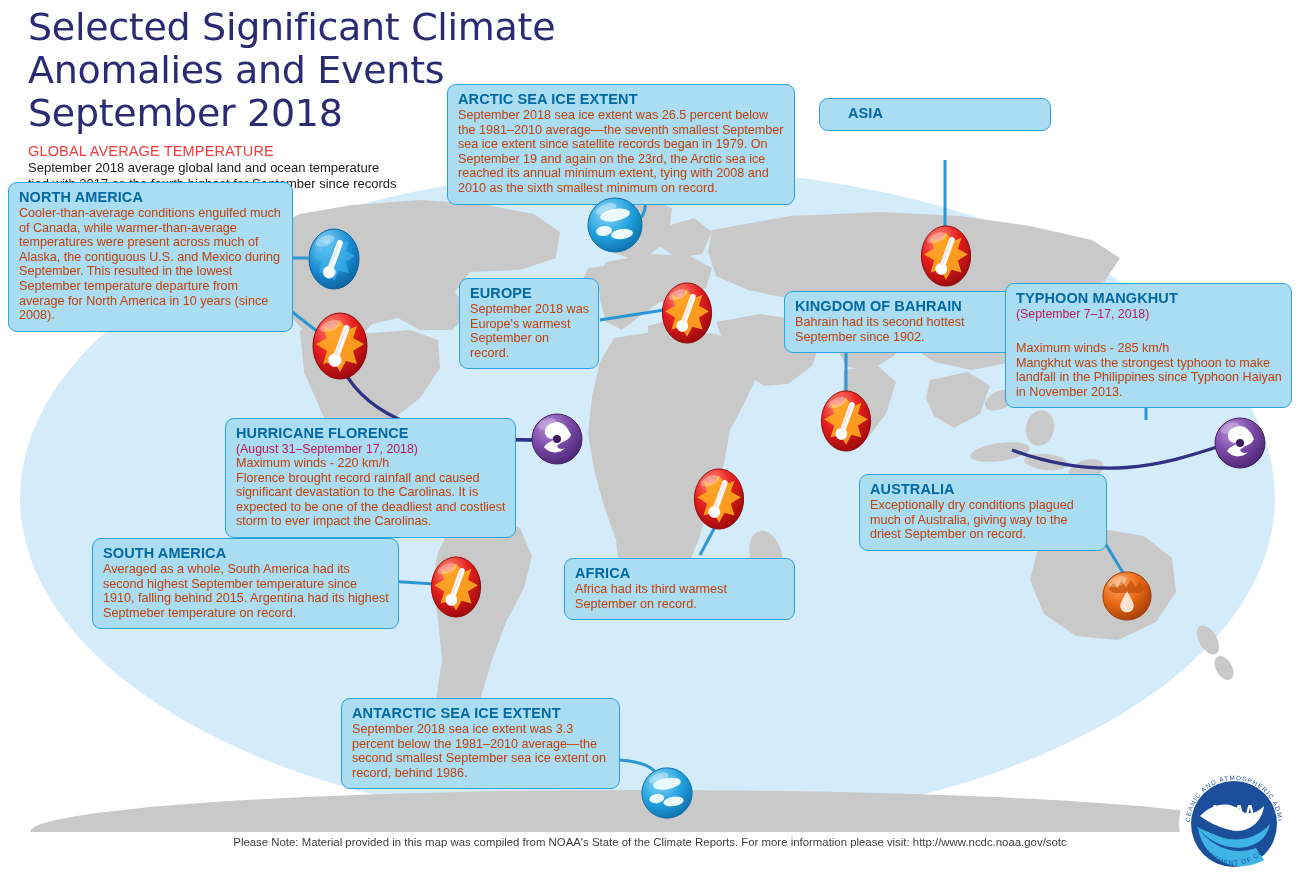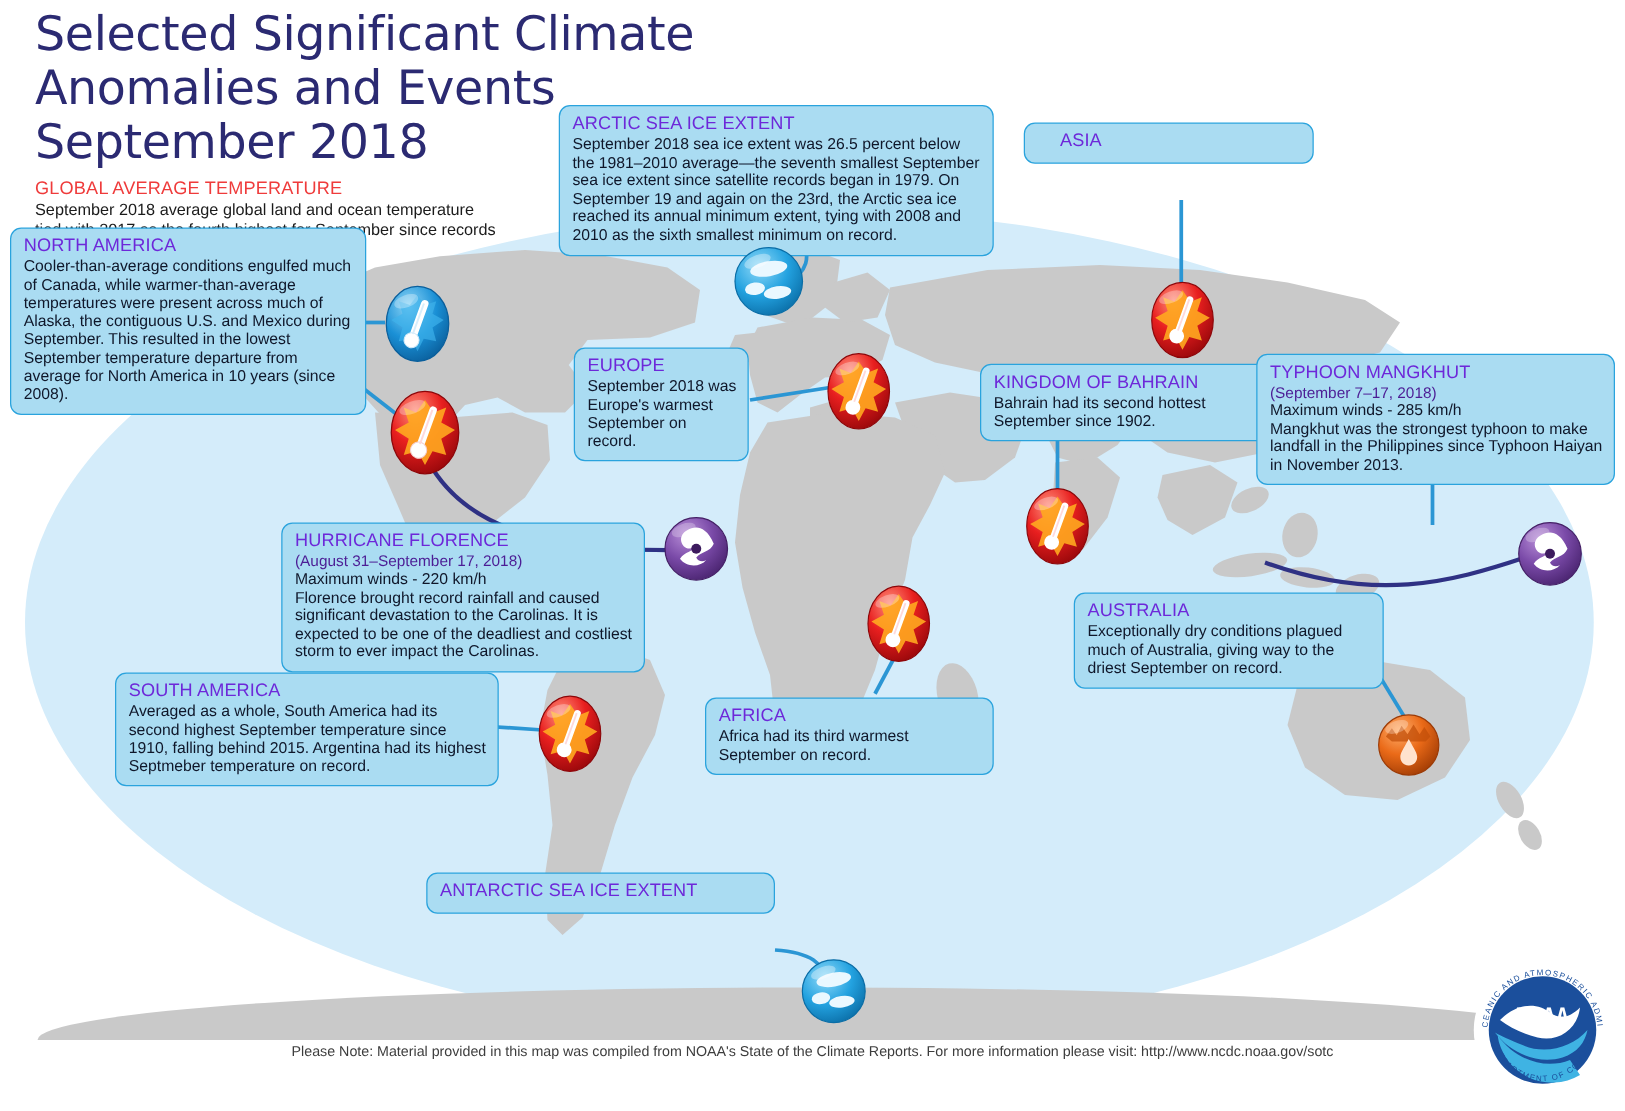--- a/index.html
+++ b/index.html
@@ -48,28 +48,28 @@
   
   .callout {
     position: absolute;
     background: #aadcf2;
     border: 1.6px solid #2aa3dd;
     border-radius: 9px;
     padding: 6px 9px 8px 10px;
     z-index: 6;
   }
   .c-title {
-    color: #6d28d9; font-size: 14.5px; line-height: 17px;
-    letter-spacing: 0.1px; white-space: nowrap;
+    color: #0369a1; font-size: 14.5px; line-height: 17px;
+    letter-spacing: 0.1px; white-space: nowrap; font-weight: bold;
   }
   .c-sub {
-    color: #4c1d95; font-size: 12.3px; line-height: 14px;
+    color: #be185d; font-size: 12.3px; line-height: 14px;
   }
   .c-body {
-    color: #0f172a; font-size: 12.6px; line-height: 14.6px; margin-top: 0px;
+    color: #c2410c; font-size: 12.6px; line-height: 14.6px; margin-top: 0px;
   }
 
   
   .connector { position: absolute; z-index: 4; }
 
   
   .icon { position: absolute; z-index: 7; }
   .icon svg { display: block; }
 
   
@@ -213,21 +213,21 @@
   </div>
 
   <div class="callout" style="left:784px; top:291px; width:240px;">
     <div class="c-title">KINGDOM OF BAHRAIN</div>
     <div class="c-body">Bahrain had its second hottest September since 1902.</div>
   </div>
 
   <div class="callout" style="left:1005px; top:283px; width:287px;">
     <div class="c-title">TYPHOON MANGKHUT</div>
     <div class="c-sub">(September 7–17, 2018)</div>
-    <div class="c-body" style="white-space:pre-line;">Maximum winds - 285 km/h
+    <div class="c-body" style="white-space:pre-line;margin-top:20px;">Maximum winds - 285 km/h
 Mangkhut was the strongest typhoon to make landfall in the Philippines since Typhoon Haiyan in November 2013.</div>
   </div>
 
   <div class="callout" style="left:225px; top:418px; width:291px;">
     <div class="c-title">HURRICANE FLORENCE</div>
     <div class="c-sub">(August 31–September 17, 2018)</div>
     <div class="c-body" style="white-space:pre-line;">Maximum winds - 220 km/h
 Florence brought record rainfall and caused significant devastation to the Carolinas. It is expected to be one of the deadliest and costliest storm to ever impact the Carolinas.</div>
   </div>
 
@@ -241,20 +241,21 @@
     <div class="c-body">Exceptionally dry conditions plagued much of Australia, giving way to the driest September on record.</div>
   </div>
 
   <div class="callout" style="left:564px; top:558px; width:231px;">
     <div class="c-title">AFRICA</div>
     <div class="c-body">Africa had its third warmest September on record.</div>
   </div>
 
   <div class="callout" style="left:341px; top:698px; width:279px;">
     <div class="c-title">ANTARCTIC SEA ICE EXTENT</div>
+    <div class="c-body">September 2018 sea ice extent was 3.3 percent below the 1981–2010 average—the second smallest September sea ice extent on record, behind 1986.</div>
   </div>
 
   <div class="icon" style="left:586px; top:196px;">
     <svg width="58" height="58" viewBox="0 0 58 58">
       <defs>
         <radialGradient id="iceGradA" cx="36%" cy="28%" r="78%">
           <stop offset="0%" stop-color="#8fd9f8"></stop>
           <stop offset="55%" stop-color="#23a2e0"></stop>
           <stop offset="100%" stop-color="#0b6fa8"></stop>
         </radialGradient>

